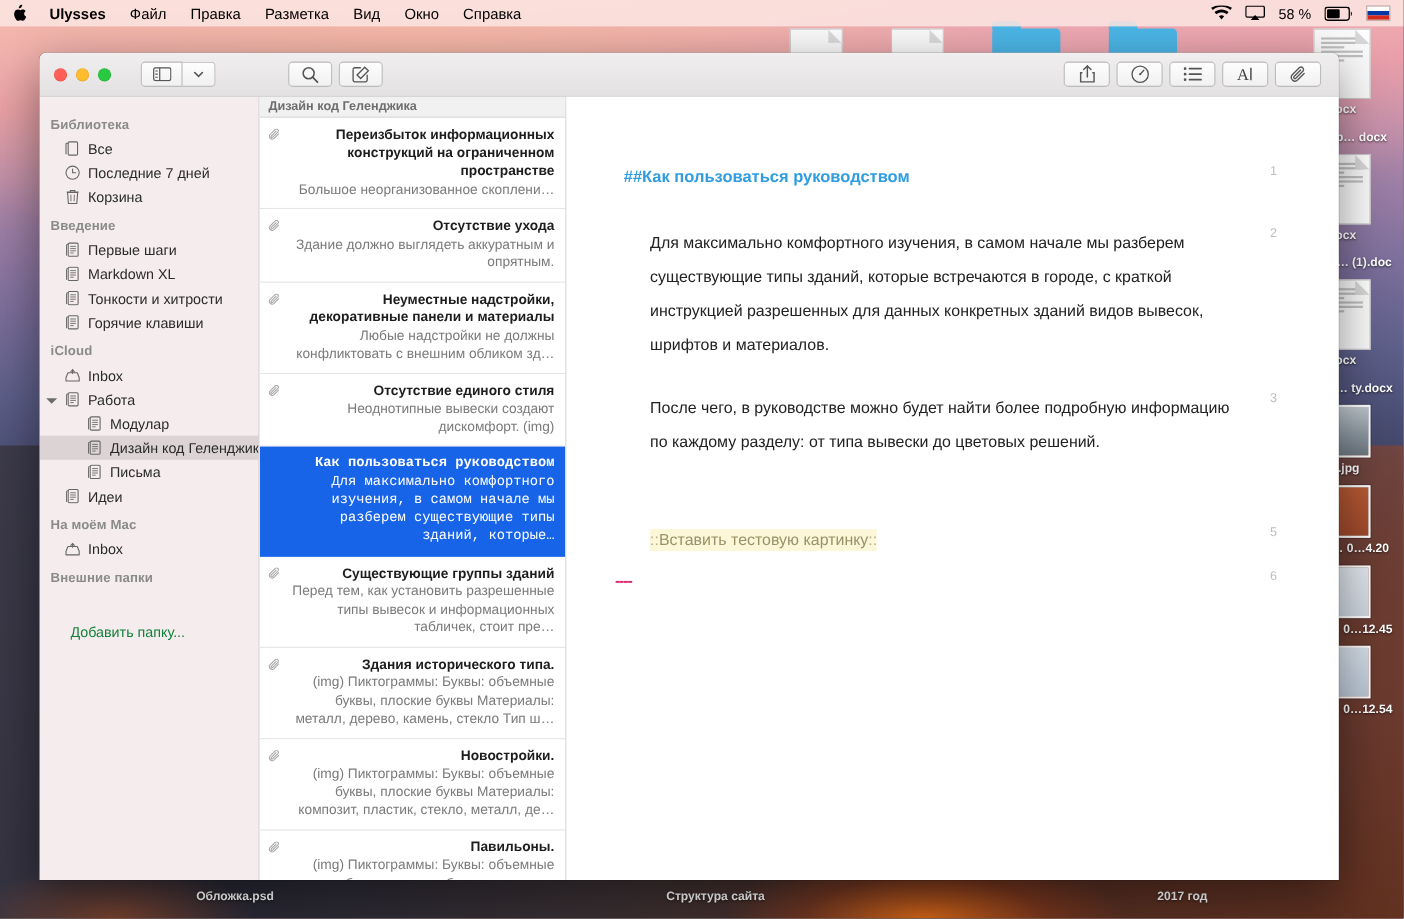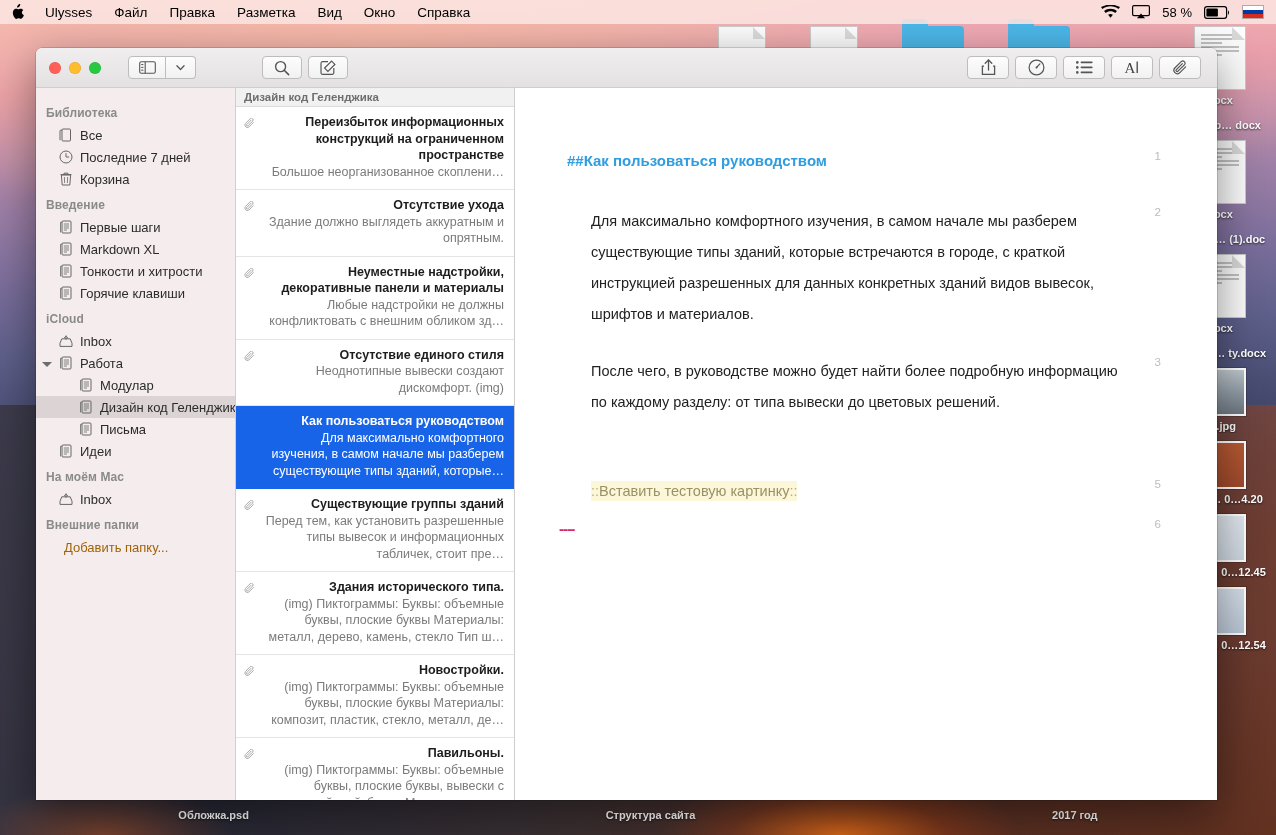--- a/index.html
+++ b/index.html
@@ -43,21 +43,21 @@
   .menubar {
     position: absolute; top: 0; left: 0; right: 0; height: 24px;
     background: rgba(250,228,224,0.88);
     display: flex; align-items: center;
     font-size: 13px; color: #1a1a1a;
     padding: 0 8px 0 10px;
     z-index: 50;
   }
   .apple-logo { width: 14px; height: 16px; margin-right: 10px; position: relative; }
   .menu-item { padding: 0 11px; font-size: 13.5px; color: #000; cursor: default; }
-  .menu-item.app { font-weight: normal; }
+  .menu-item.app { font-weight: bold; }
   .mb-spacer { flex: 1; }
   .mb-right { display: flex; align-items: center; gap: 12px; padding-right: 4px; }
   .mb-icon { display: flex; align-items: center; }
   .batt-text { font-size: 13px; color: #000; }
   .flag { width: 22px; height: 14px; border: 0.5px solid rgba(0,0,0,0.25); overflow: hidden; display: flex; flex-direction: column; }
   .flag i { display: block; height: 33.34%; }
   .flag .w { background: #fff; } .flag .b { background: #0039a6; } .flag .r { background: #d52b1e; }
 
   
   .desk-icons { position: absolute; top: 26px; right: 0; width: 112px; z-index: 5; }
@@ -155,21 +155,21 @@
     font-size: 12px; font-weight: bold; color: #8a8a8a;
     padding: 8px 0 4px 10px; letter-spacing: 0.1px;
   }
   .sb-item {
     display: flex; align-items: center; gap: 7px;
     height: 22px; padding-left: 22px; cursor: default;
     color: #2b2b2b; font-size: 13px;
   }
   .sb-item.indent { padding-left: 42px; }
   .sb-item.selected { background: rgba(0,0,0,0.1); }
-  .sb-item.muted { color: #a16207; padding-left: 28px; }
+  .sb-item.muted { color: #15803d; padding-left: 28px; margin-top: 27px; }
   .sb-item .disc {
     position: absolute; margin-left: -16px; width: 0; height: 0;
     border-left: 5px solid #6c6c6c; border-top: 4px solid transparent; border-bottom: 4px solid transparent;
   }
   .sb-item .disc.open { border-left: 5px solid transparent; border-right: 5px solid transparent; border-top: 5px solid #6c6c6c; border-bottom: 0; margin-top: 2px; }
   .sb-icon { width: 15px; height: 15px; flex-shrink: 0; display: flex; align-items: center; justify-content: center; }
   .sb-label { white-space: nowrap; overflow: hidden; }
 
   
   .sheetlist {
@@ -198,21 +198,21 @@
   .sl-clip { width: 13px; min-width: 13px; padding-top: 2px; }
   .sl-body { flex: 1; min-width: 0; text-align: right; }
   .sl-title {
     font-size: 12.5px; font-weight: bold; color: #1d1d1d;
     line-height: 16.5px;
   }
   .sl-preview {
     font-size: 12.5px; color: #7b7b7b; line-height: 16.5px;
   }
   .sl-item.selected .sl-title, .sl-item.selected .sl-preview { color: #ffffff; }
-  .sl-item.noclip .sl-body { padding-left: 18px; }
+  .sl-item.noclip .sl-body { padding-left: 18px; font-family: Liberation Mono, monospace; }
 
   
   .editor {
     flex: 1; background: #fff; position: relative; overflow: hidden;
   }
   .ed-inner { padding: 62px 0 0 0; position: relative; height: 100%; }
   .ed-line { position: relative; padding-right: 84px; }
   .ed-num {
     position: absolute; right: 56px; top: 0;
     font-size: 11.5px; color: #bdbdbd;

